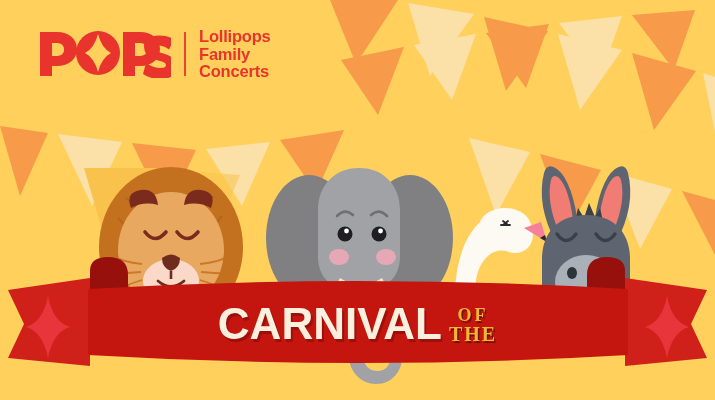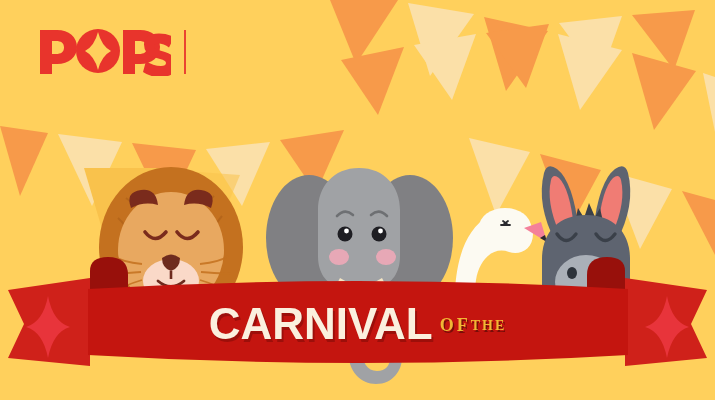--- a/index.html
+++ b/index.html
@@ -54,29 +54,29 @@
     font-weight:bold;
     font-size:44px;
     letter-spacing:0px;
     color:#FBF0DE;
     text-shadow:2px 3px 0 rgba(110,8,4,.45);
     line-height:44px;
   }
   #word-carnival { margin-right:7px; }
   #word-animals { margin-left:9px; }
   #ofthe {
-    display:flex; flex-direction:row; align-items:center;
+    display:flex; flex-direction:column; align-items:center;
     font-family:"Liberation Serif", serif;
     font-weight:bold;
     color:#F0B835;
     text-shadow:1.5px 2px 0 rgba(70,8,4,.6);
     margin-top:2px;
   }
   #ofthe .l1 { font-size:18px; line-height:18px; letter-spacing:3px; }
-  #ofthe .l2 { font-size:14px; line-height:21px; letter-spacing:2px; }
+  #ofthe .l2 { font-size:20px; line-height:21px; letter-spacing:2px; }
 </style>
 </head>
 <body>
 
 <div id="poster">
 
   <svg id="art" viewBox="0 0 715 400">
 
     <rect x="0" y="0" width="715" height="400" fill="#FFD05C"></rect>
 
@@ -265,20 +265,25 @@
 
         <path d="M58,4 q3.5,14 13,19 q-9.5,5 -13,19 q-3.5,-14 -13,-19 q9.5,-5 13,-19z" fill="#FFD05C"></path>
 
         <path d="M83,2 h17 c12,0 20,7 20,17 c0,10 -8,17 -20,17 h-5 v10 h-12z
                  M95,13 v13 h4 c5,0 8,-2 8,-6.5 c0,-4.5 -3,-6.5 -8,-6.5z" fill="#E8342C"></path>
 
         <path d="M106,33 q7,5 15,5 q5,0 5,-3 q0,-2.5 -6,-4 l-5,-1.5 q-11,-3 -11,-13 q0,-11 15,-11 q9,0 15,4 l-5,10 q-5,-4 -11,-4 q-4,0 -4,3 q0,2.5 6,4 l5,1.5 q11,3 11,13 q0,12 -16,12 q-10,0 -17,-5z" fill="#E8342C"></path>
       </svg>
     </div>
     <div id="logo-divider"></div>
+    <div id="logo-tagline">
+      <div>Lollipops</div>
+      <div>Family</div>
+      <div>Concerts</div>
+    </div>
   </div>
 
   <div id="banner-text">
     <span id="word-carnival" class="word">CARNIVAL</span>
     <span id="ofthe">
       <span class="l1">OF</span>
       <span class="l2">THE</span>
     </span>
   </div>
 

